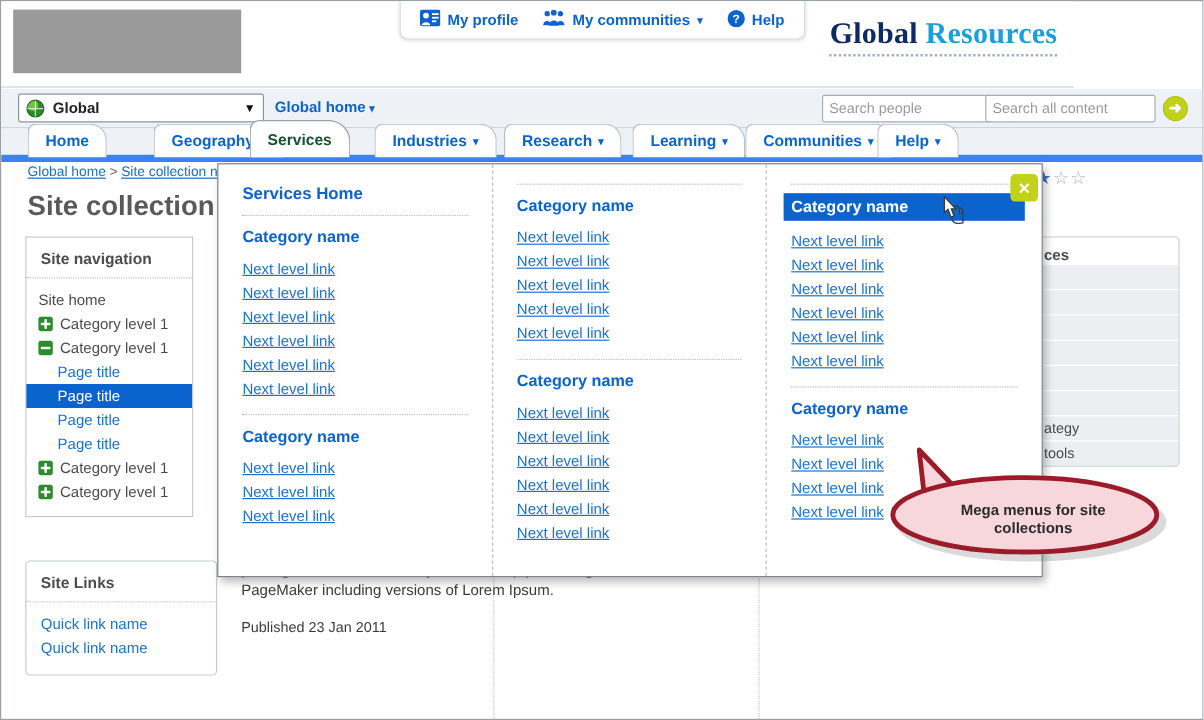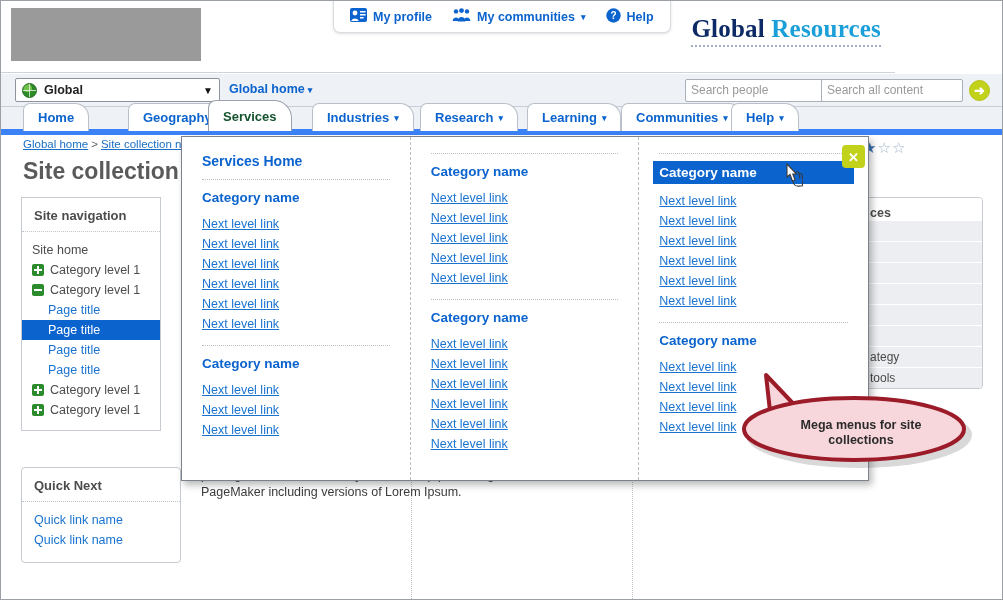--- a/index.html
+++ b/index.html
@@ -411,21 +411,21 @@
           <span>Category level 1</span>
         </div>
         <div class="navrow cat">
           <span class="pm plus"></span>
           <span>Category level 1</span>
         </div>
       </div>
   </div>
 
   <div class="quicklinks">
-    <div class="panel-head">Quick Next</div>
+    <div class="panel-head">Site Links</div>
     <div id="quicklink-rows">
         <div class="qlrow">Quick link name</div>
         <div class="qlrow">Quick link name</div>
       </div>
   </div>
 
   <div class="stars" id="rating"><span class="on">★</span><span class="">☆</span><span class="">☆</span></div>
   <div class="rightpanel">
     <div class="rp-head">ces</div>
     <div id="rp-rows">
@@ -438,20 +438,21 @@
         <div class="rp-row">ategy</div>
         <div class="rp-row"> tools</div>
       </div>
   </div>
 
   <div class="colrule-a"></div>
   <div class="colrule-b"></div>
 
   <div class="bodytext">
     <div>passages, and more recently with desktop publishing software like Aldus PageMaker including versions of Lorem Ipsum.</div>
+    <div class="published">Published 23 Jan 2011</div>
   </div>
 
   <div class="megamenu" id="megamenu">
       <div class="mm-col">
         <div class="mm-home">Services Home</div>
         <div class="mm-cat">Category name</div>
         <span class="mm-link">Next level link</span>
         <span class="mm-link">Next level link</span>
         <span class="mm-link">Next level link</span>
         <span class="mm-link">Next level link</span>

